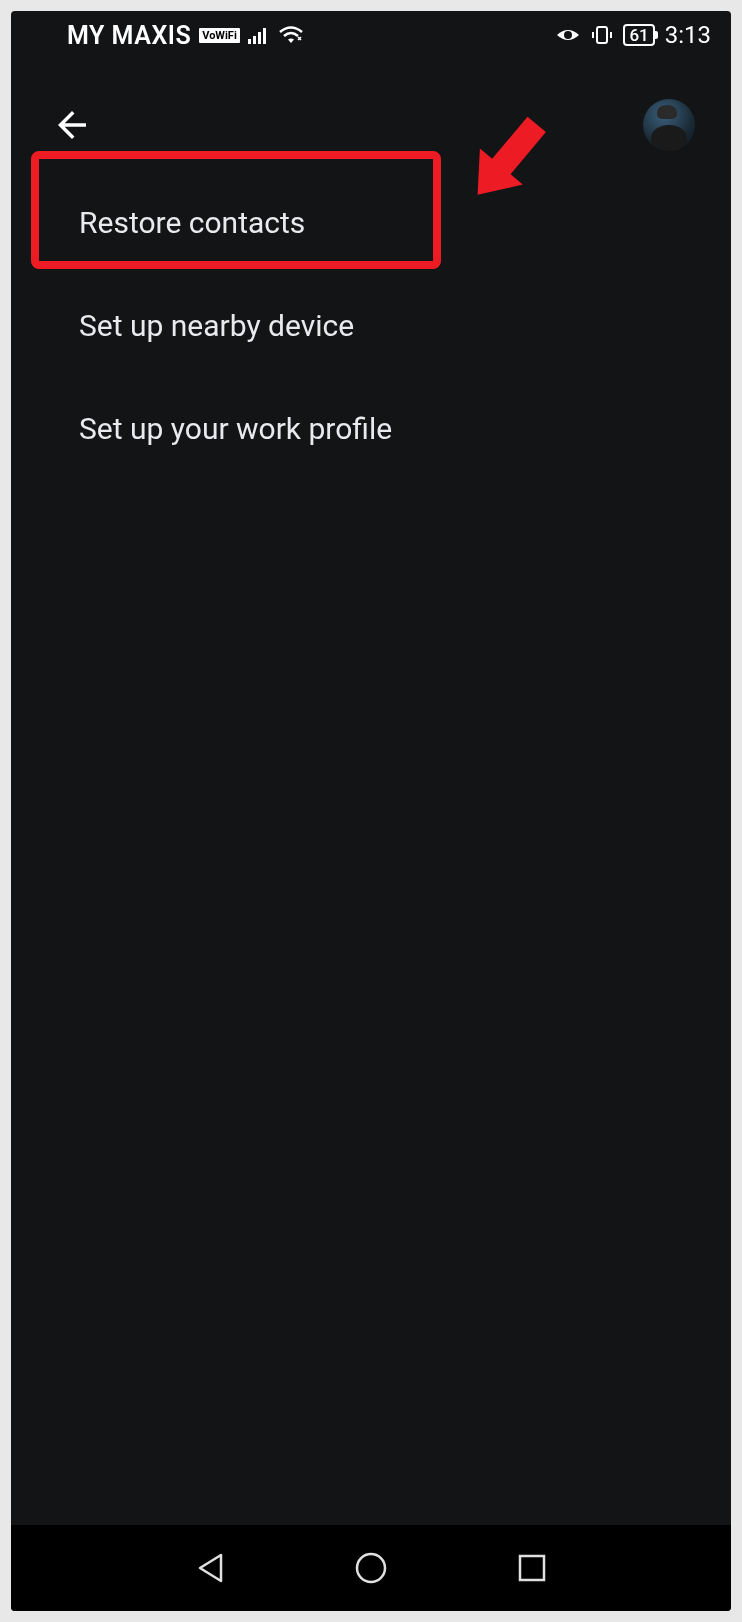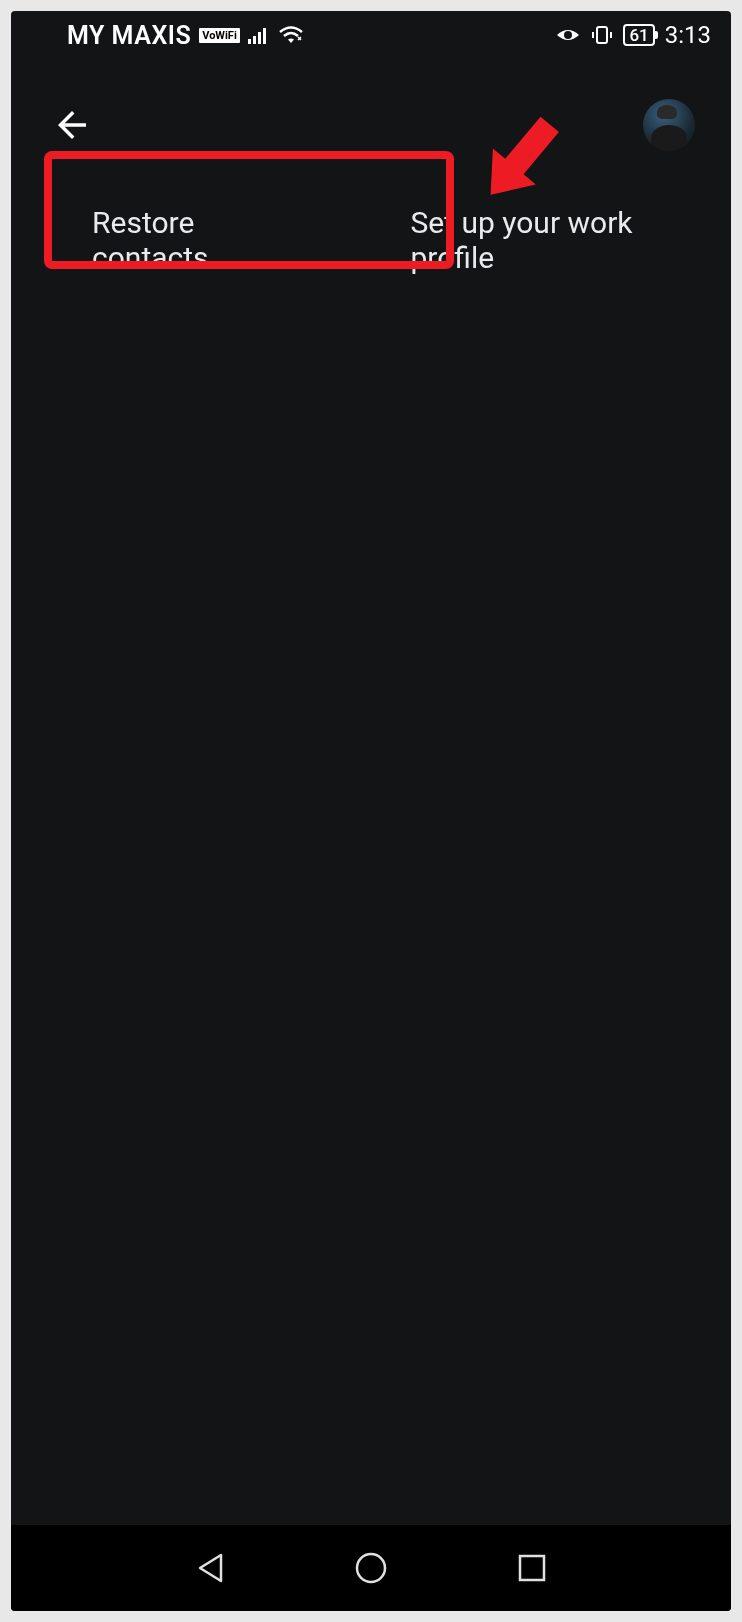--- a/index.html
+++ b/index.html
@@ -122,23 +122,22 @@
     }
     .page-title {
       color: #e8eaed;
       font-size: 54px;
       font-weight: 400;
       padding: 100px 50px 60px 50px;
       letter-spacing: -0.5px;
     }
     .menu-list {
       display: flex;
-      flex-direction: row;
-      position: relative;
-      margin-left: 13px;
+      flex-direction: column;
+      position: relative;
     }
     .menu-item {
       color: #e8eaed;
       font-size: 30px;
       font-weight: 400;
       padding: 34px 68px;
       cursor: pointer;
     }
     .highlight-box {
       position: absolute;
@@ -228,20 +227,21 @@
       <svg class="icon-svg" width="42" height="42" viewBox="0 0 24 24">
         <path d="M20 11H7.83l5.59-5.59L12 4l-8 8 8 8 1.41-1.41L7.83 13H20v-2z" fill="#fff"></path>
       </svg>
     </div>
     <div class="avatar"></div>
   </div>
 
 
   <div class="menu-list">
     <div class="menu-item">Restore contacts</div>
+    <div class="menu-item">Set up nearby device</div>
     <div class="menu-item">Set up your work profile</div>
 
     <div class="highlight-box"></div>
     <div class="highlight-arrow">
       <svg width="120" height="120" viewBox="0 0 120 120">
         <g transform="rotate(220 60 60)">
           <path d="M60 8 L88 45 L72 45 L72 100 L48 100 L48 45 L32 45 Z" fill="#ed1c24"></path>
         </g>
       </svg>
     </div>

